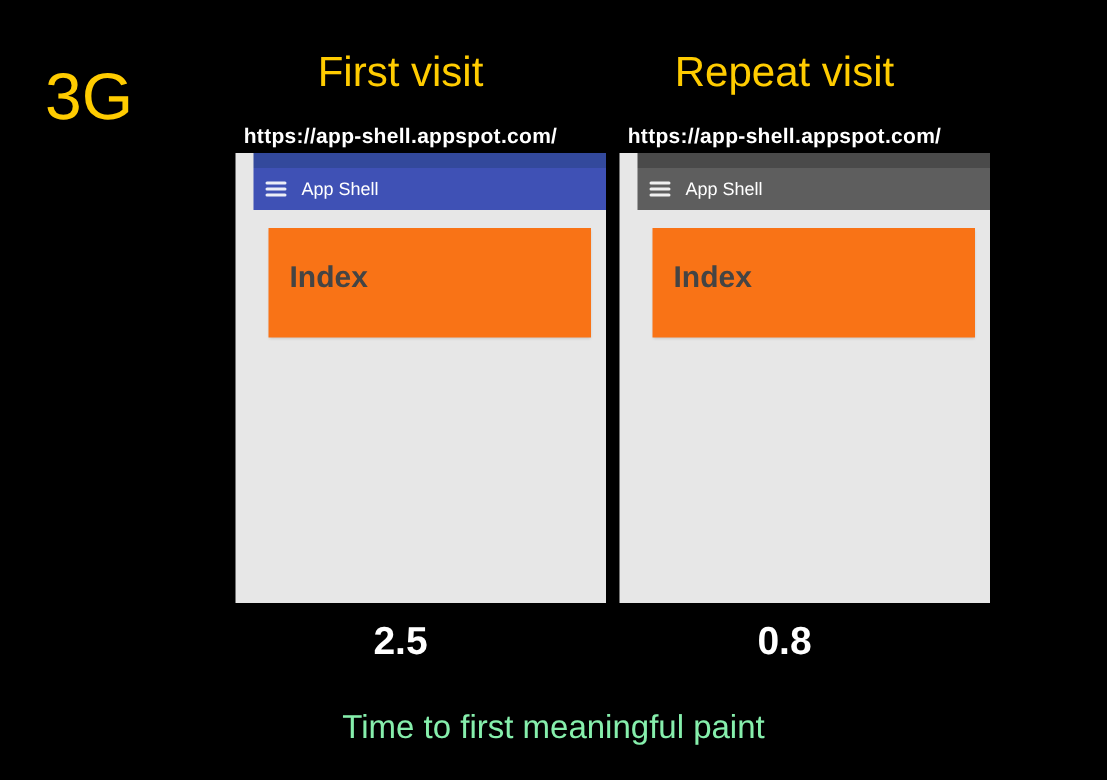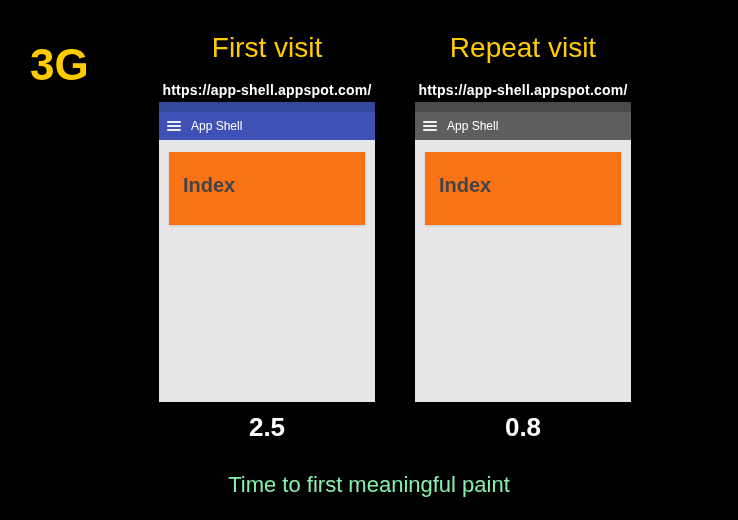--- a/index.html
+++ b/index.html
@@ -9,21 +9,21 @@
       background: #000;
       font-family: Arial, Helvetica, sans-serif;
       position: relative;
     }
     .network-label {
       position: absolute;
       top: 40px;
       left: 30px;
       color: #ffcc00;
       font-size: 44px;
-      font-weight: 700;
+      font-weight: 400;
     }
     .column {
       position: absolute;
       top: 32px;
       width: 220px;
       text-align: center;
     }
     .col-left { left: 157px; }
     .col-right { left: 413px; }
     .col-heading {
@@ -34,26 +34,27 @@
     }
     .url-label {
       color: #fff;
       font-size: 14px;
       font-weight: 700;
       letter-spacing: 0.2px;
       margin-bottom: 4px;
       text-align: center;
     }
     .phone {
-      width: 216px;
+      width: 247px;
       height: 300px;
       background: #e7e7e7;
       margin: 0 auto;
       overflow: hidden;
       position: relative;
+      padding-left: 12px;
     }
     .status-bar {
       height: 10px;
       width: 100%;
     }
     .status-blue { background: #33499c; }
     .status-gray { background: #4a4a4a; }
     .toolbar {
       height: 28px;
       display: flex;

